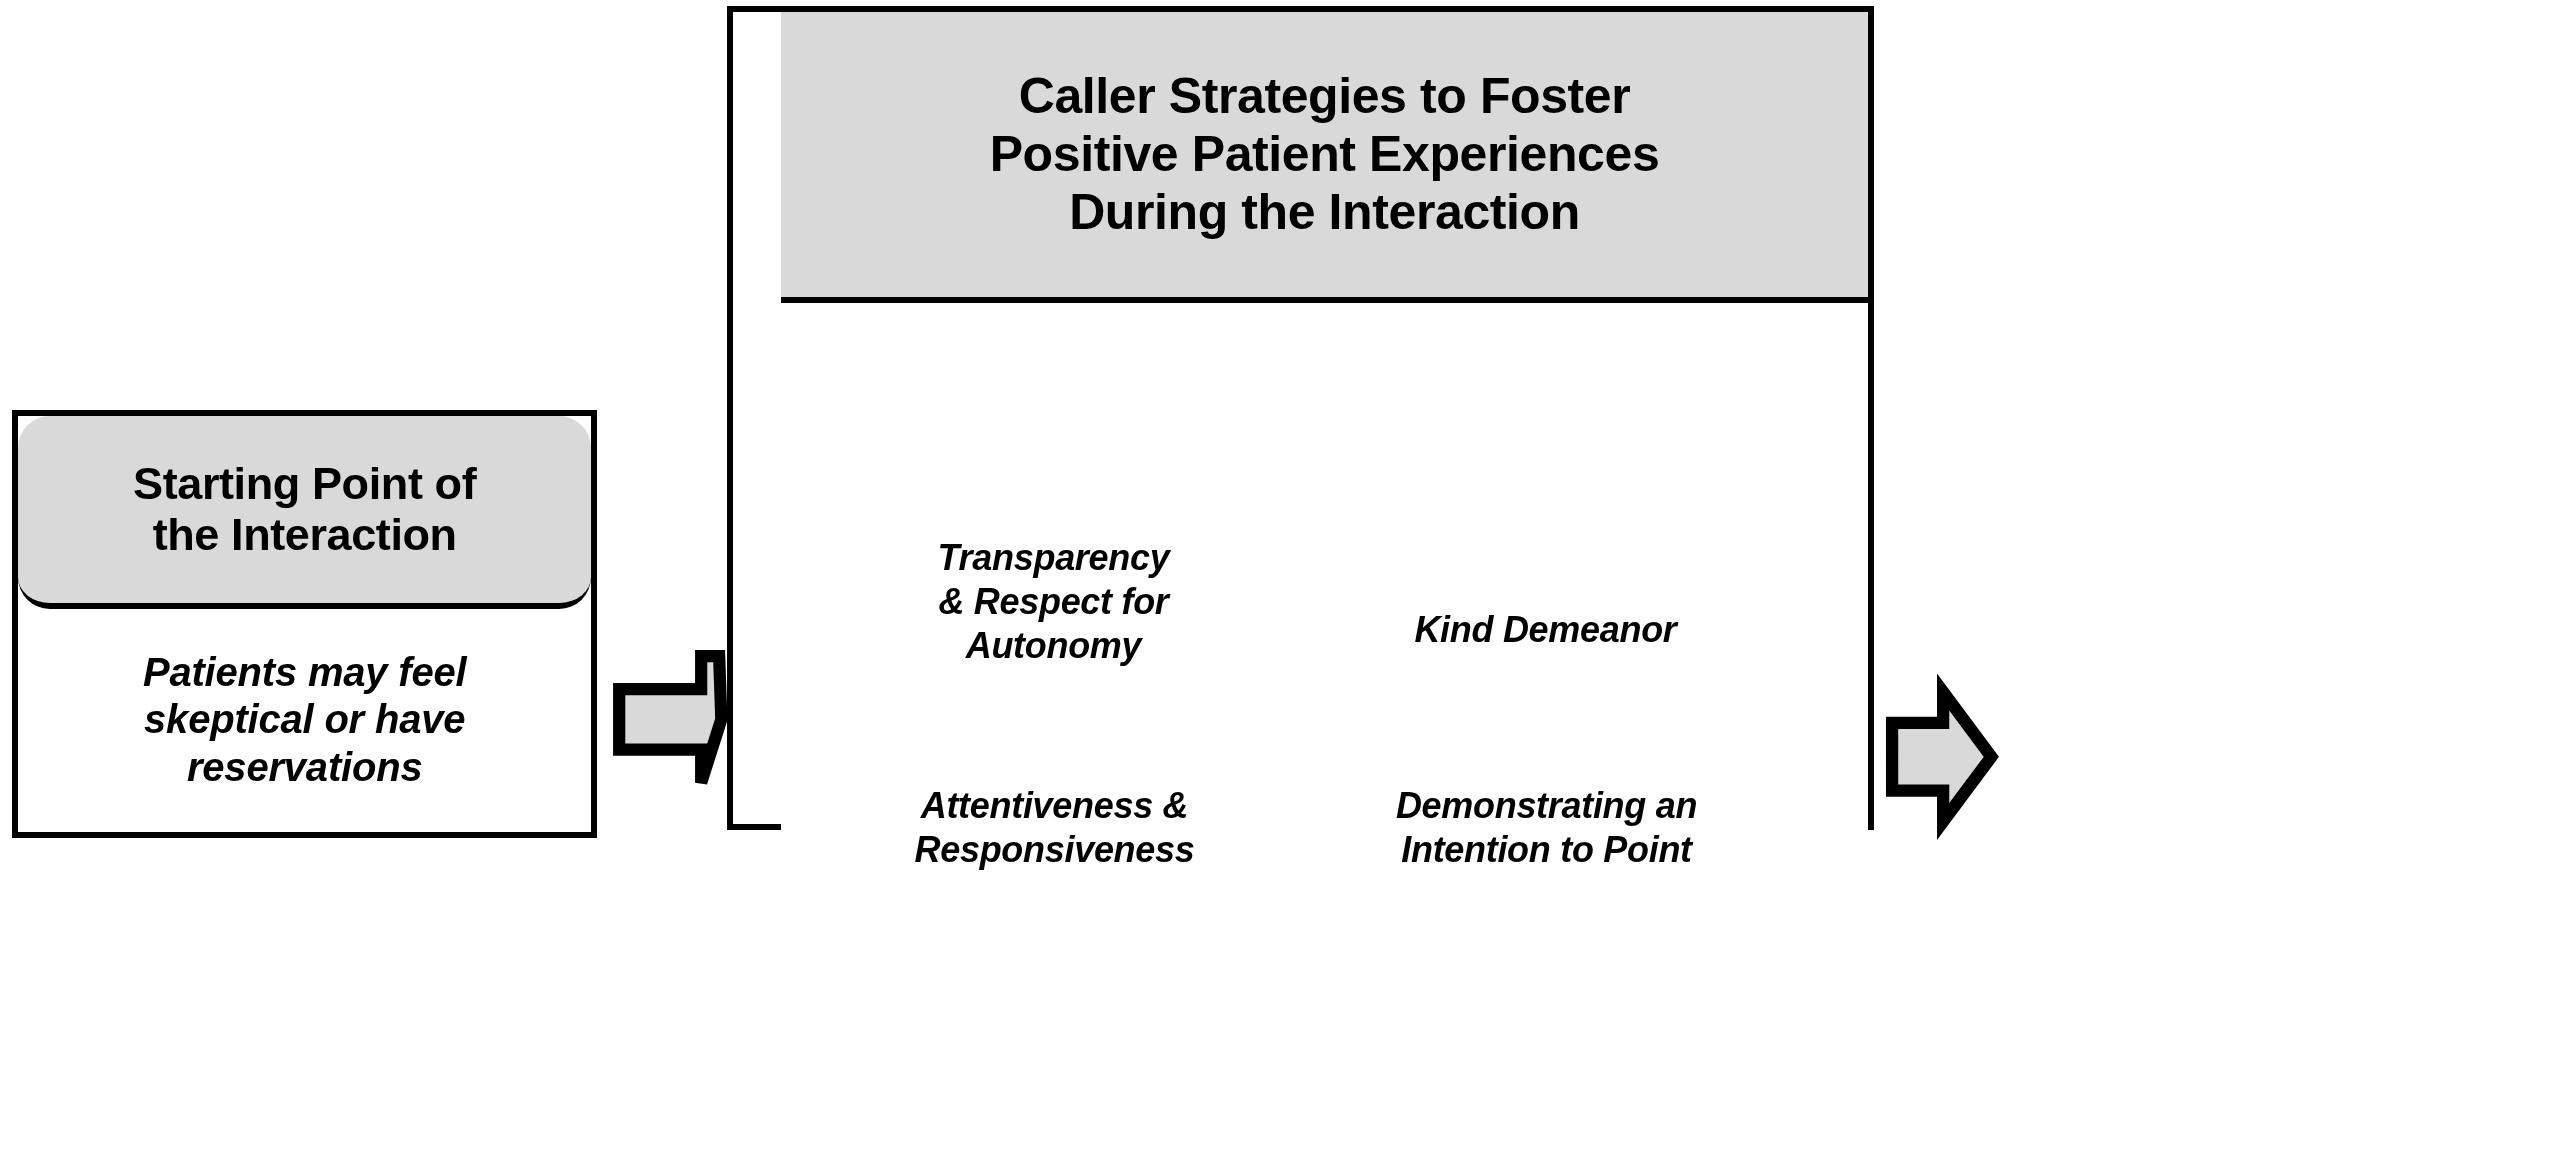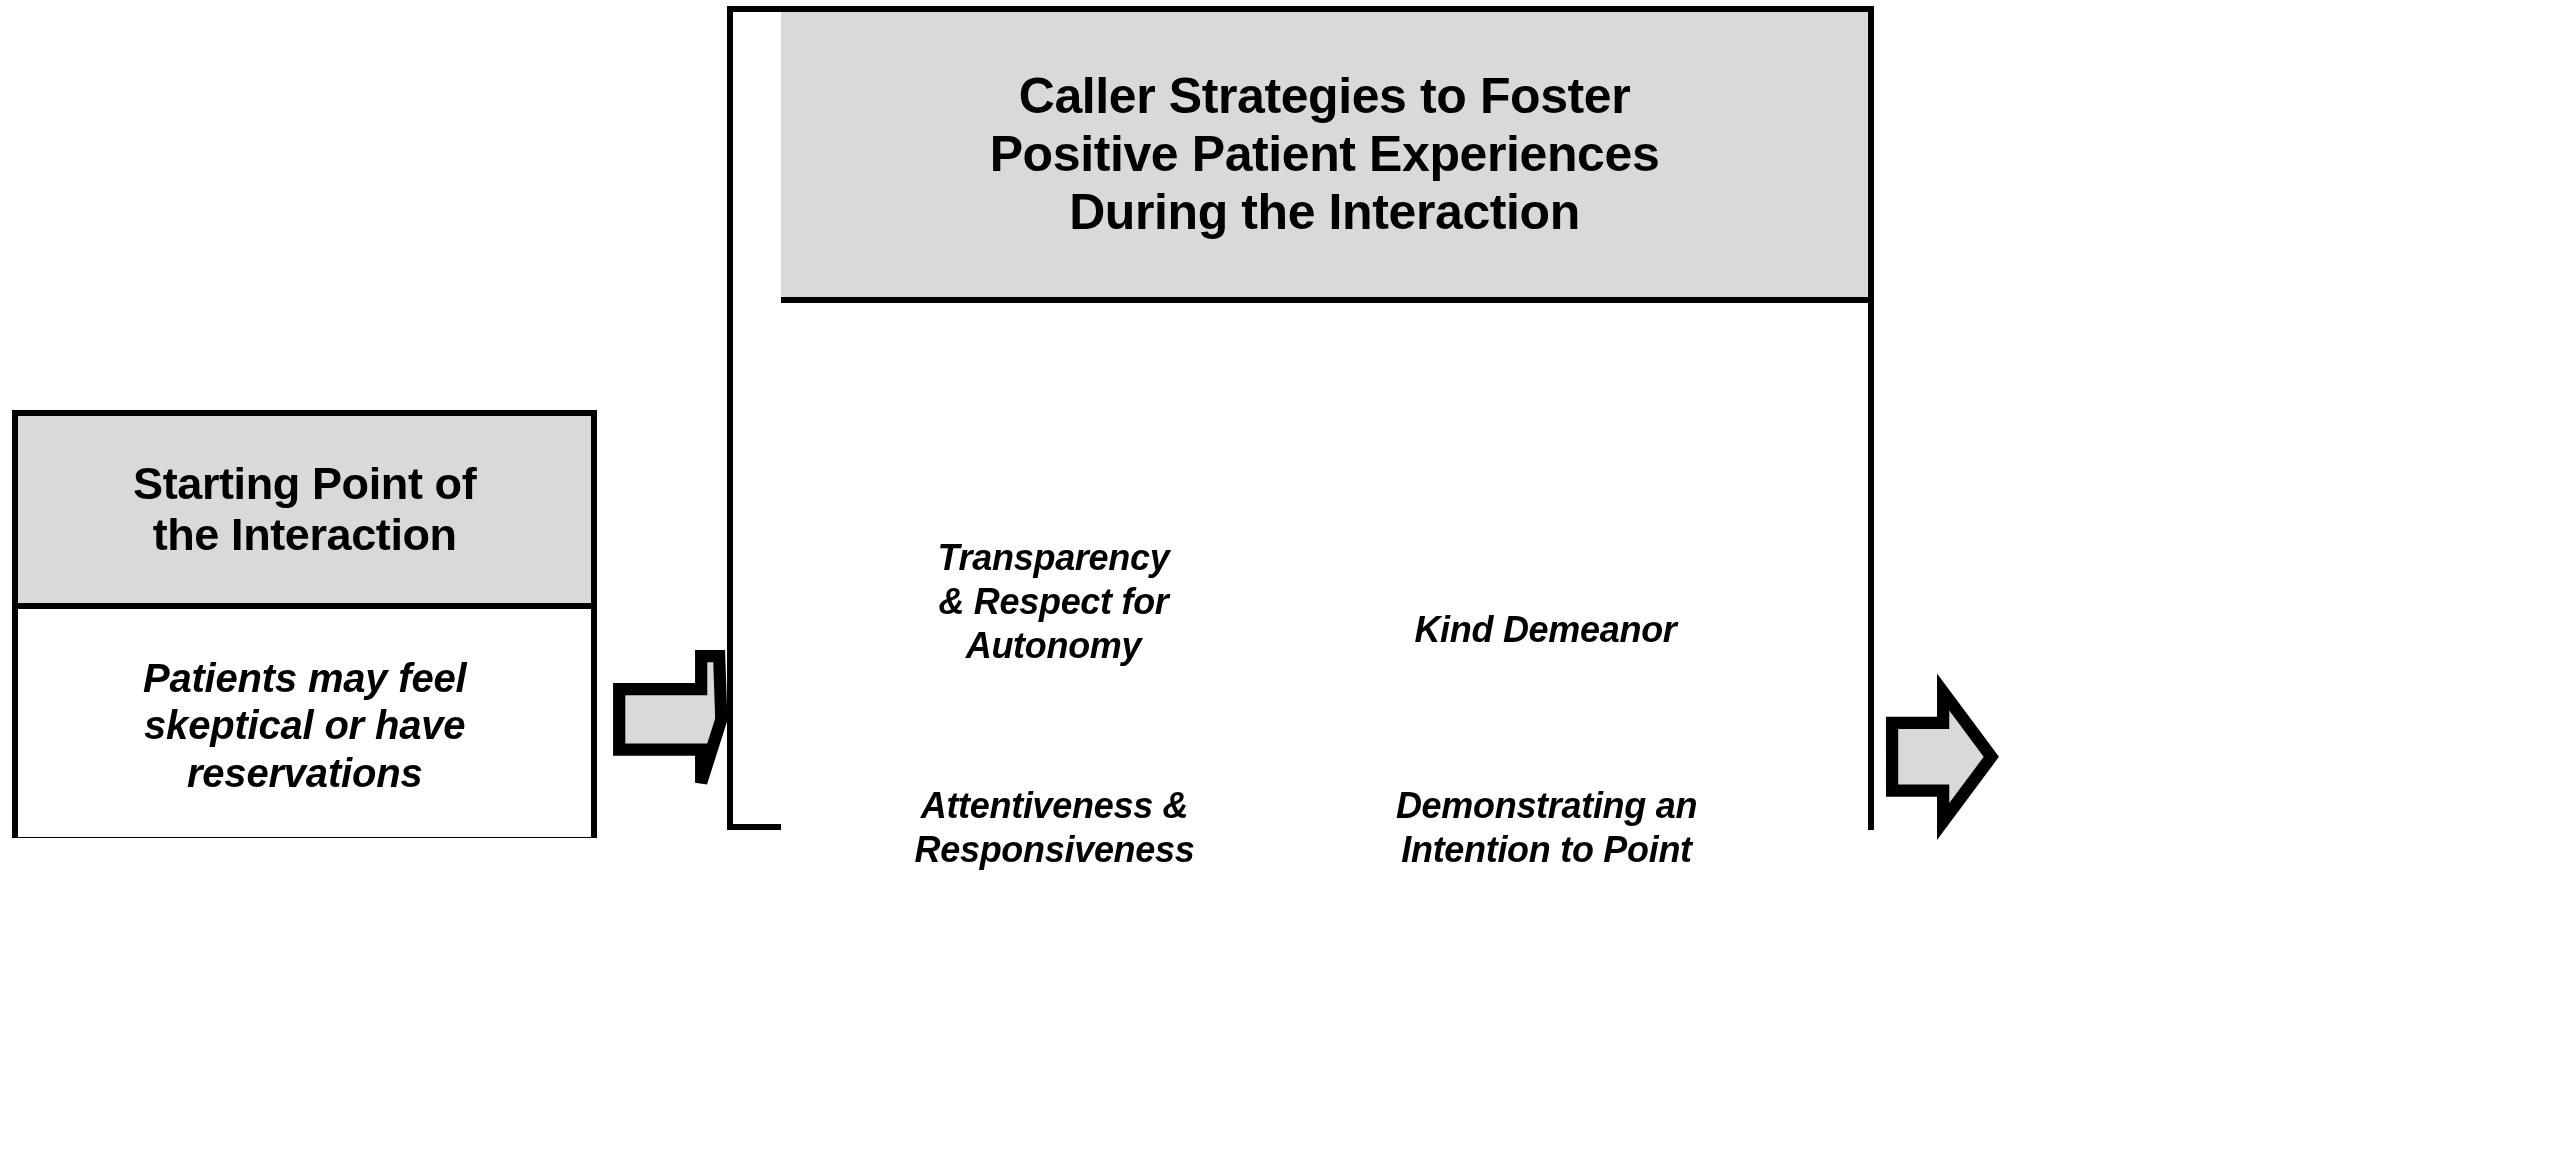--- a/index.html
+++ b/index.html
@@ -63,20 +63,21 @@
   #start-panel {
     left: 12.2px;
     top: 410px;
     width: 585px;
     height: 428px;
   }
   #start-panel .panel-header {
     height: 193px;
     font-size: 45px;
     letter-spacing: -0.4px;
+    border-radius: 32px;
   }
   #start-panel .panel-body {
     height: 222px;
     font-size: 40px;
     letter-spacing: -0.2px;
   }
 
   
   #center-panel {
     left: 727px;
@@ -144,21 +145,21 @@
     <line x1="1125" y1="998" x2="2487" y2="998" stroke="#000000" stroke-width="11"></line>
 
     <polygon points="861,958 975,958 975,912 1000,912 1000,912 1003,1000 975,1088 975,1042 861,1042" fill="#d9d9d9" stroke="#000000" stroke-width="17" stroke-linejoin="miter"></polygon>
 
     <polygon points="2631,1005 2702,1005 2702,962 2769,1052 2702,1142 2702,1099 2631,1099" fill="#d9d9d9" stroke="#000000" stroke-width="17" stroke-linejoin="miter"></polygon>
   </svg>
 
   <div class="panel" id="start-panel">
     <div class="panel-header" style="white-space: pre-line;">Starting Point of
 the Interaction</div>
-    <div class="panel-body" style="white-space: pre-line; margin-top: 6px;">Patients may feel
+    <div class="panel-body" style="white-space: pre-line;">Patients may feel
 skeptical or have
 reservations</div>
   </div>
 
   <div class="panel" id="center-panel">
     <div class="panel-header" style="white-space: pre-line;">Caller Strategies to Foster
 Positive Patient Experiences
 During the Interaction</div>
     <div class="circle-area"></div>
   </div>

